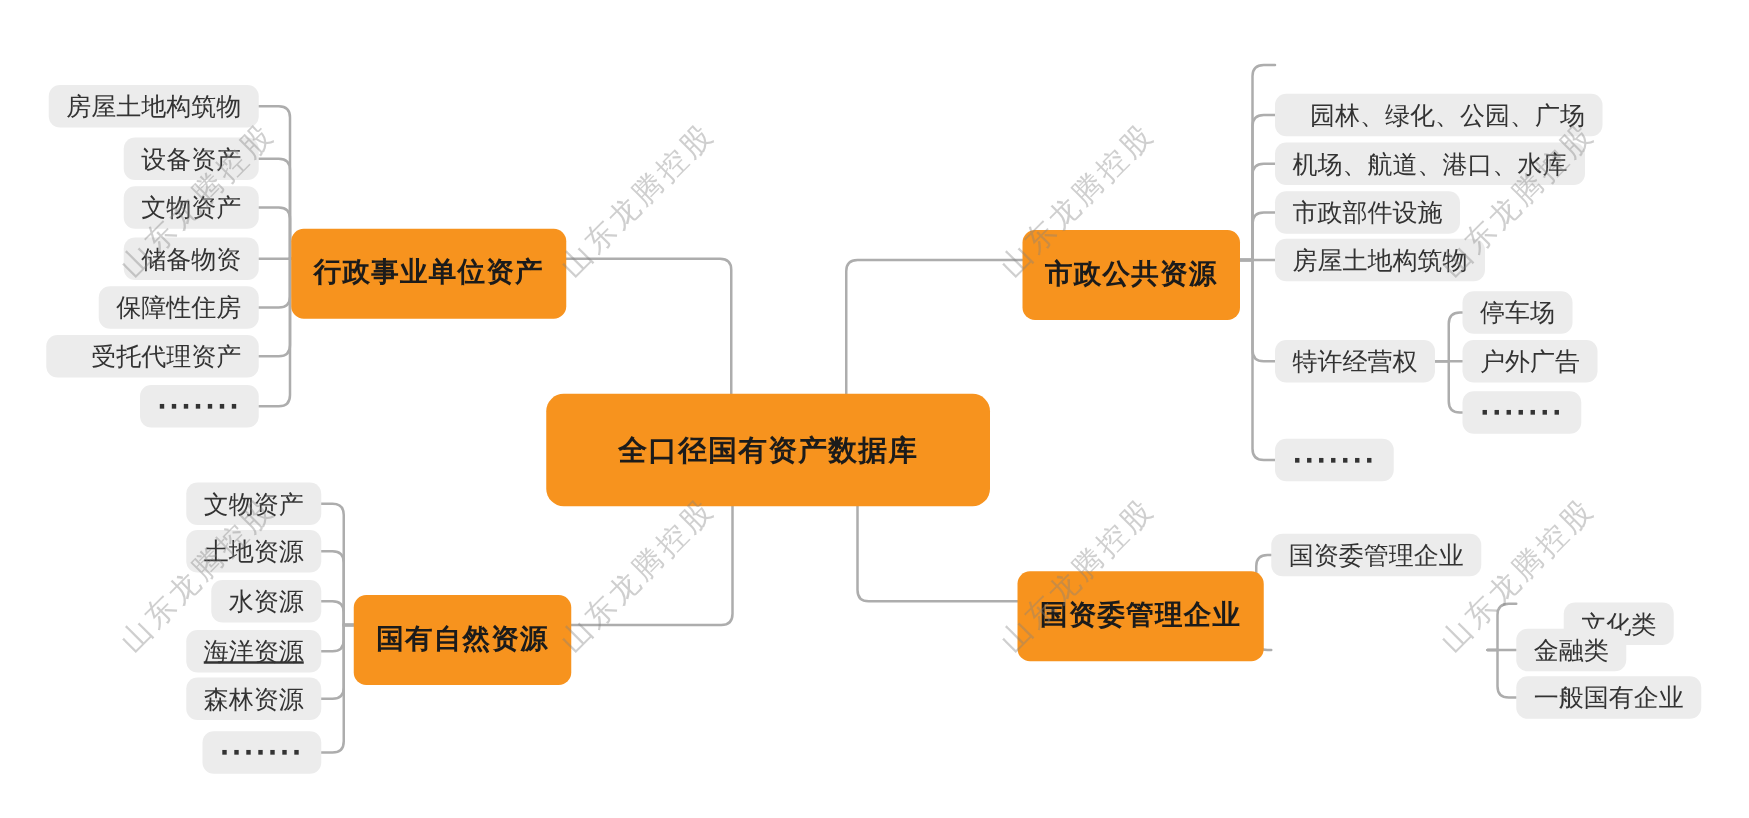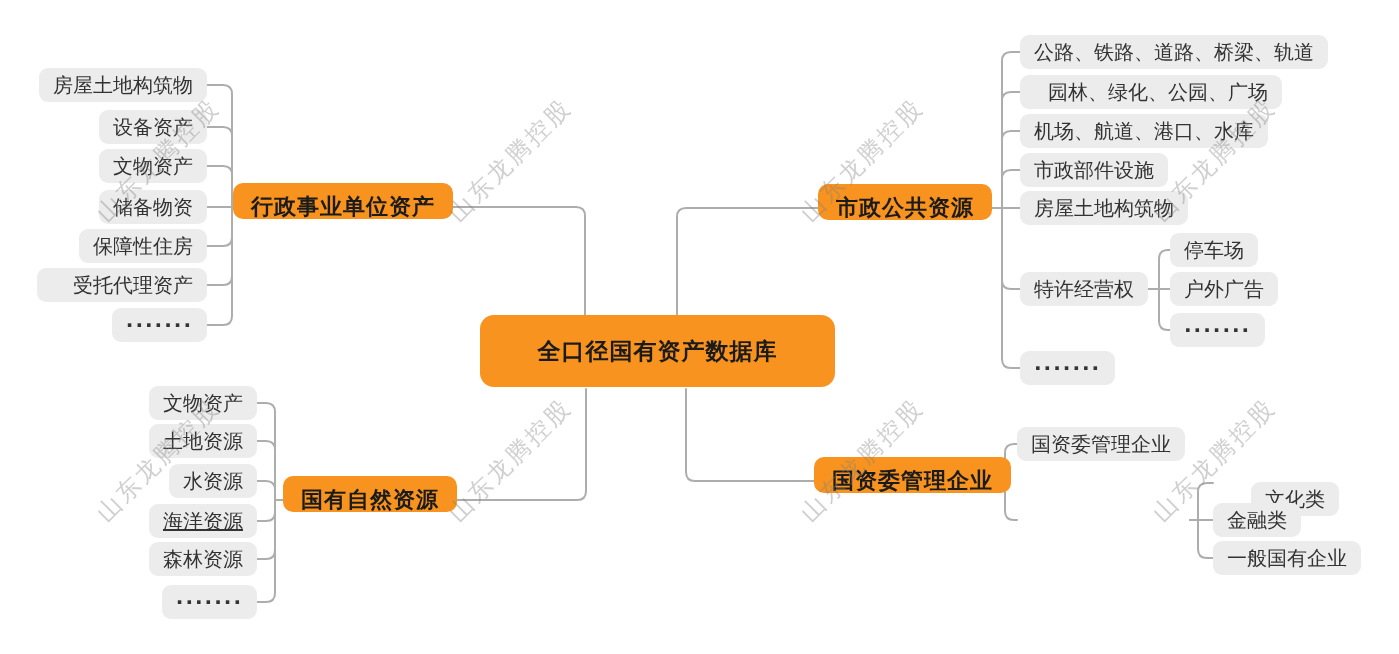--- a/index.html
+++ b/index.html
@@ -20,21 +20,21 @@
   #canvas{position:absolute;left:0;top:0;width:1399px;height:654px;}
   #connectors{position:absolute;left:0;top:0;z-index:1;}
   #connectors path{fill:none;stroke:var(--line);stroke-width:2;stroke-linecap:round;}
   .node-center{
     position:absolute;z-index:2;background:var(--orange);border-radius:14px;
     display:flex;align-items:center;justify-content:center;
     font-size:23px;font-weight:bold;color:var(--node-text);letter-spacing:1px;
   }
   .node-branch{
     position:absolute;z-index:2;background:var(--orange);border-radius:10px;
-    height:36px;line-height:48px;padding:0 18px;white-space:nowrap;
+    height:48px;line-height:48px;padding:12px 18px;white-space:nowrap;
     font-size:22px;font-weight:bold;color:var(--node-text);letter-spacing:1px;
   }
   .leaf{
     position:absolute;z-index:2;background:var(--leaf-bg);border-radius:9px;
     height:34px;line-height:34px;padding:0 14px;white-space:nowrap;
     font-size:20px;color:var(--leaf-text);
   }
   .leaf.dots{font-weight:bold;letter-spacing:2px;}
   .watermark{
     position:absolute;z-index:5;pointer-events:none;white-space:nowrap;
@@ -85,33 +85,32 @@
     </g>
     <g>
       <path d="M1017 444H1014Q1005 444 1005 453V481H993"></path>
       <path d="M1017 520H1014Q1005 520 1005 511V481H993"></path>
       <path d="M1213 483H1207Q1198 483 1198 492V520H1190"></path>
       <path d="M1213 520H1190"></path>
       <path d="M1213 558H1207Q1198 558 1198 549V520H1190"></path>
     </g>
   </svg>
 
-  <div class="node-center" style="left:480px;top:315px;width:355px;height:72px;">全口径国有资产数据库</div>
+  <div class="node-center" style="left:437px;top:315px;width:355px;height:90px;">全口径国有资产数据库</div>
 
   <div class="node-branch" style="right:946px;top:183px;">行政事业单位资产</div>
   <div class="leaf" style="right:1192px;top:68px;">房屋土地构筑物</div>
   <div class="leaf" style="right:1192px;top:110px;text-align:right;">设备资产</div>
   <div class="leaf" style="right:1192px;top:149px;">文物资产</div>
   <div class="leaf" style="right:1192px;top:190px;">储备物资</div>
   <div class="leaf" style="right:1192px;top:229px;">保障性住房</div>
   <div class="leaf" style="right:1192px;top:268px;padding-left:36px;">受托代理资产</div>
   <div class="leaf dots" style="right:1192px;top:308px;">·······</div>
 
   <div class="node-branch" style="left:818px;top:184px;">市政公共资源</div>
-  <div class="leaf" style="left:1020px;top:35px;">公路、铁路、道路、桥梁、轨道</div>
   <div class="leaf" style="left:1020px;top:75px;padding-left:28px;">园林、绿化、公园、广场</div>
   <div class="leaf" style="left:1020px;top:114px;">机场、航道、港口、水库</div>
   <div class="leaf" style="left:1020px;top:153px;">市政部件设施</div>
   <div class="leaf" style="left:1020px;top:191px;">房屋土地构筑物</div>
   <div class="leaf" style="left:1020px;top:272px;">特许经营权</div>
   <div class="leaf" style="left:1170px;top:233px;">停车场</div>
   <div class="leaf" style="left:1170px;top:272px;">户外广告</div>
   <div class="leaf dots" style="left:1170px;top:313px;">·······</div>
   <div class="leaf dots" style="left:1020px;top:351px;">·······</div>
 

